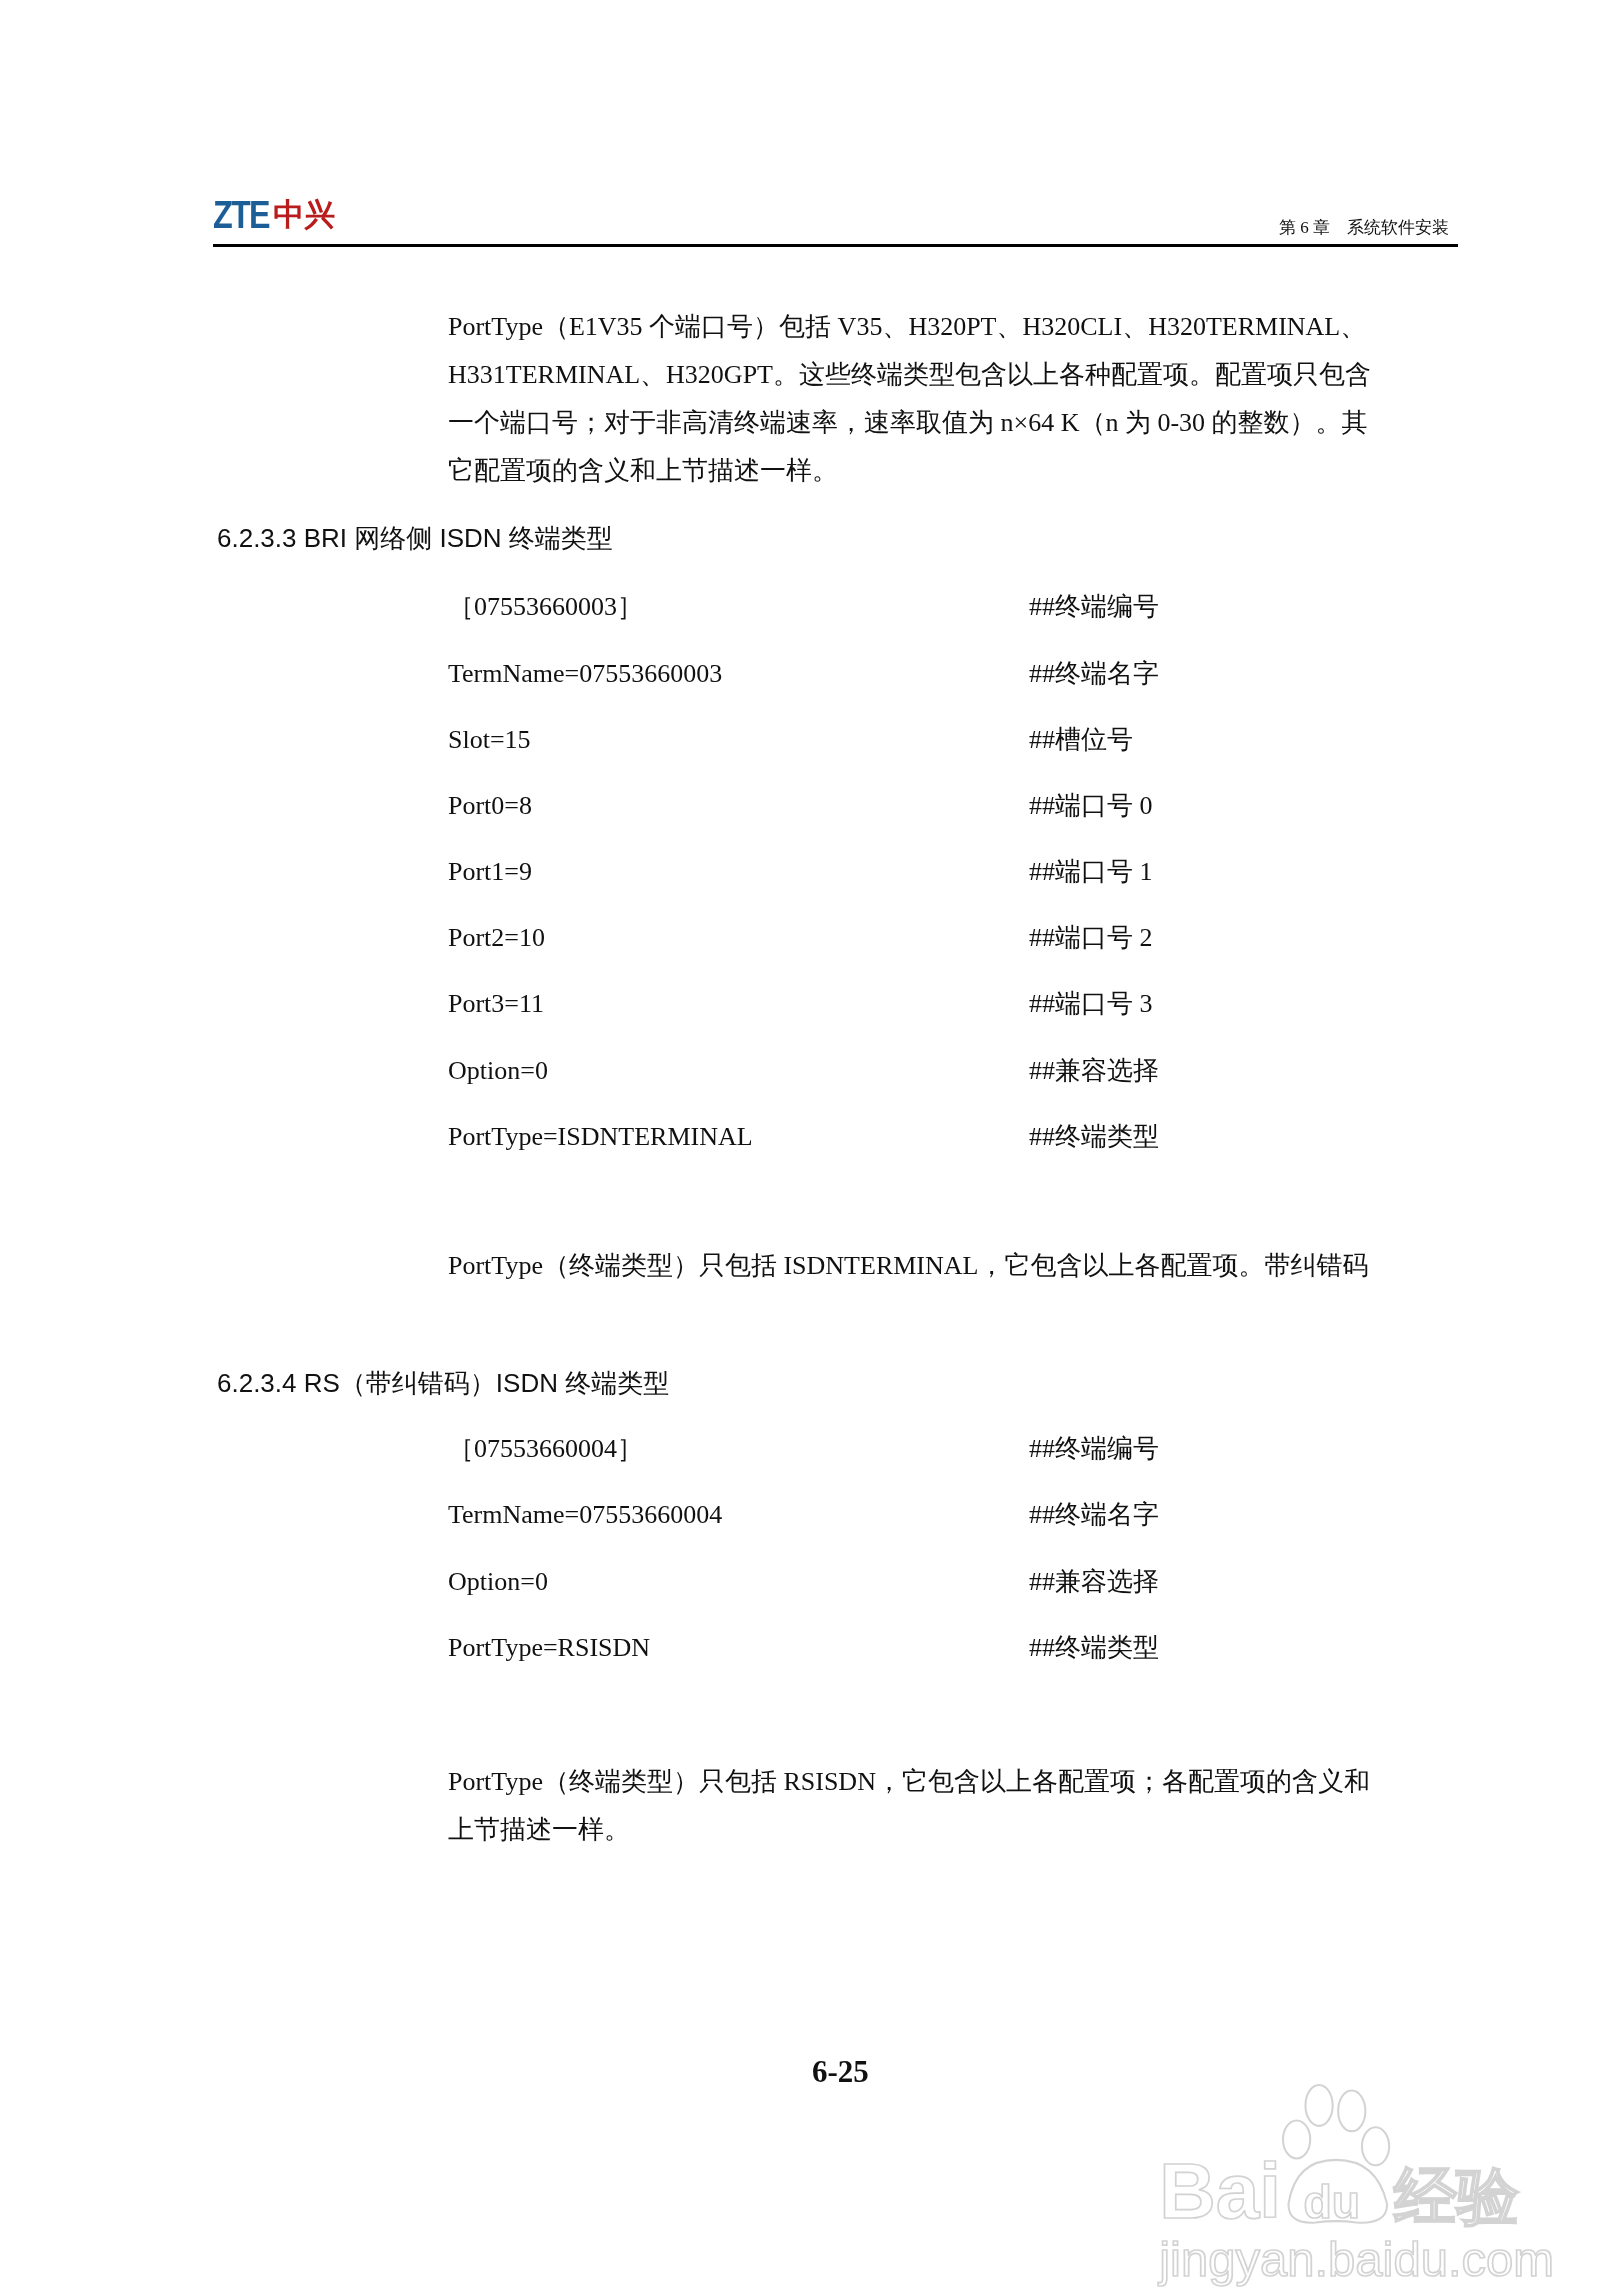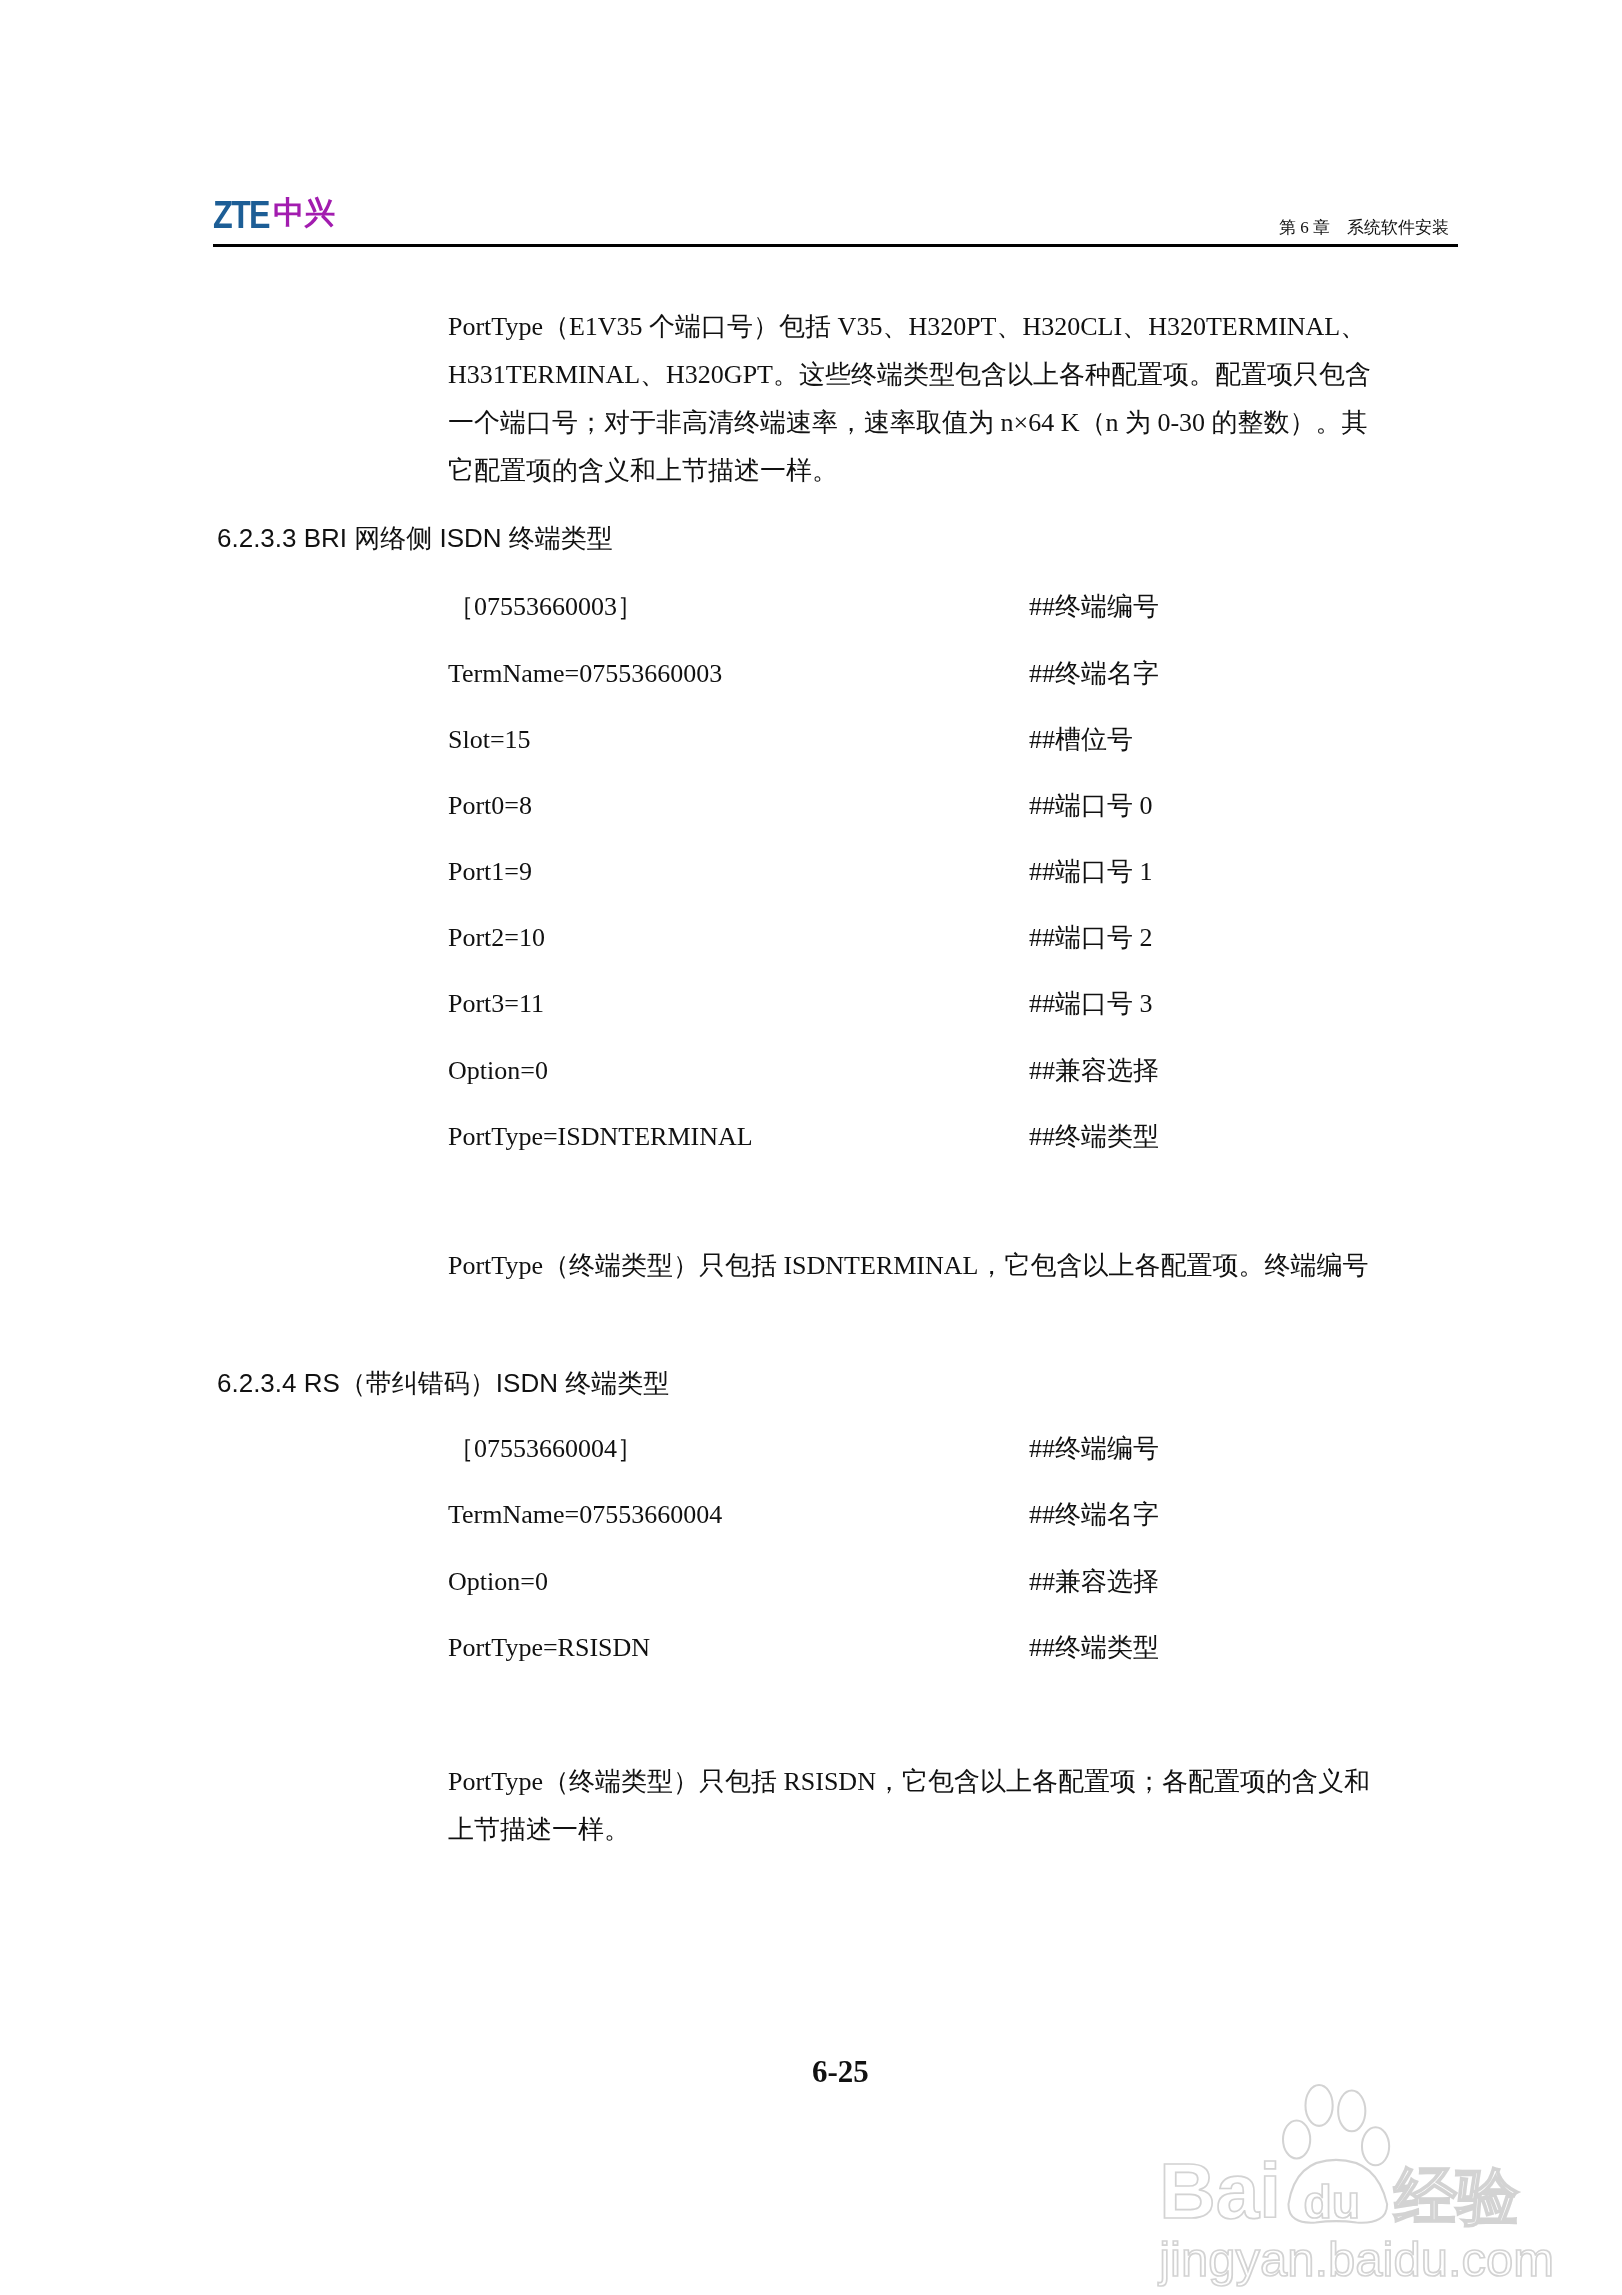--- a/index.html
+++ b/index.html
@@ -3,21 +3,21 @@
 <meta charset="utf-8">
 <style>
   html, body { margin:0; padding:0; background:#ffffff; }
   body { width:1623px; height:2295px; position:relative; overflow:hidden;
          font-family:"Liberation Serif","DejaVu Serif",serif; color:#111; }
   .abs { position:absolute; }
   .logo { left:213px; top:198px; height:34px; display:flex; align-items:flex-end;
           font-family:"Liberation Sans","DejaVu Sans",sans-serif; font-weight:bold; }
   .logo .zte { color:#1d5e96; font-size:38px; letter-spacing:-2px; line-height:34px;
                transform:scaleX(0.85); transform-origin:left bottom; display:inline-block; }
-  .logo .cn { color:#a21caf; font-size:31px; line-height:34px; margin-left:-5.5px;font-family:Liberation Mono, monospace; }
+  .logo .cn { color:#b91c1c; font-size:31px; line-height:34px; margin-left:-5.5px; }
   .chapter { right:174px; top:213px; font-size:17px; line-height:30px; white-space:pre; }
   .rule { left:213px; top:244px; width:1245px; height:2.7px; background:#000; }
   .para { left:448px; width:1009px; font-size:26px; line-height:48px; text-align:justify; }
   .para .ln { display:block; height:48px; white-space:nowrap; }
   .heading { left:217px; font-family:"Liberation Sans","DejaVu Sans",sans-serif;
              font-weight:normal; font-size:26px; line-height:33px; white-space:nowrap; }
   .cfg-row { left:448px; width:818px; height:41px; font-size:26px; line-height:41px; }
   .cfg-row .key { position:absolute; left:0; white-space:nowrap; }
   .cfg-row .cmt { position:absolute; left:581px; white-space:nowrap; }
   .pageno { left:812px; top:2057px; font-weight:bold; font-size:31px; line-height:30px; }
@@ -73,21 +73,21 @@
 <div class="abs cfg-row" style="top:1050px;">
   <span class="key">Option=0</span>
   <span class="cmt">##兼容选择</span>
 </div>
 <div class="abs cfg-row" style="top:1116px;">
   <span class="key">PortType=ISDNTERMINAL</span>
   <span class="cmt">##终端类型</span>
 </div>
 
 <div class="abs para" style="top:1242px;">
-  <span class="ln">PortType（终端类型）只包括 ISDNTERMINAL，它包含以上各配置项。终端编号</span>
+  <span class="ln">PortType（终端类型）只包括 ISDNTERMINAL，它包含以上各配置项。带纠错码</span>
 </div>
 
 <div class="abs heading" style="top:1367px;">6.2.3.4 RS（带纠错码）ISDN 终端类型</div>
 
 <div class="abs cfg-row" style="top:1428px;">
   <span class="key">［07553660004］</span>
   <span class="cmt">##终端编号</span>
 </div>
 <div class="abs cfg-row" style="top:1494px;">
   <span class="key">TermName=07553660004</span>

